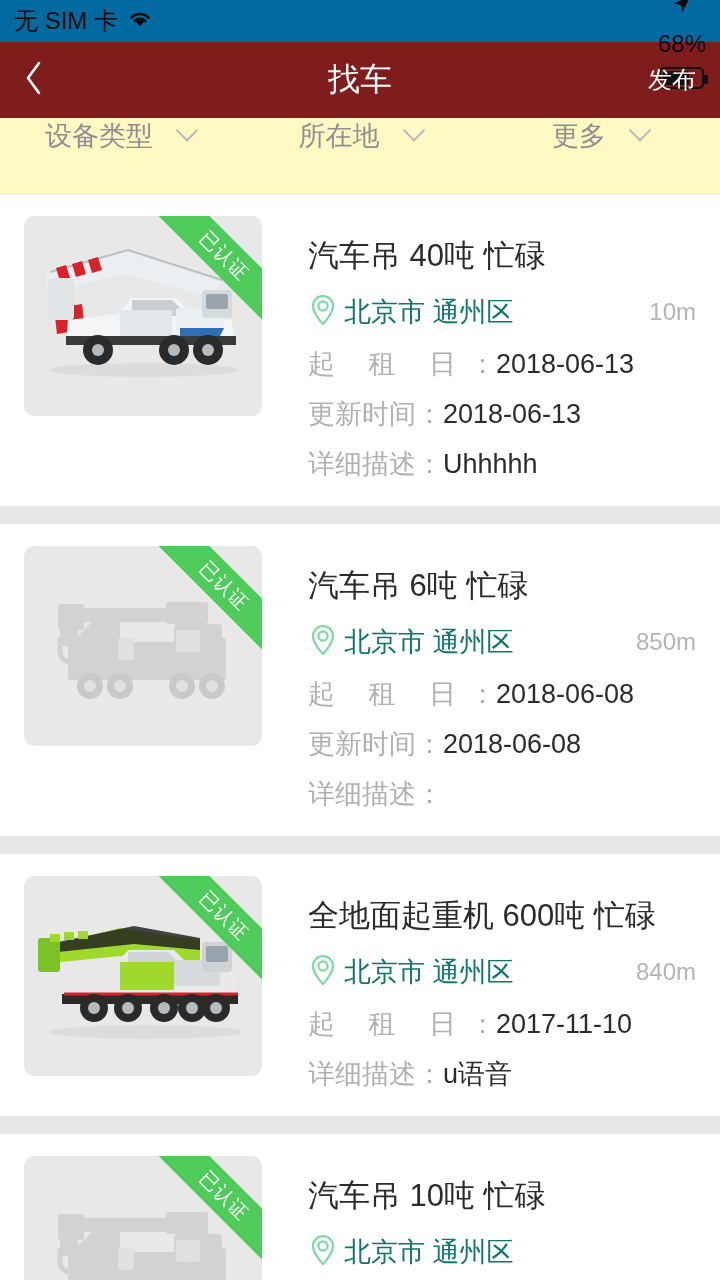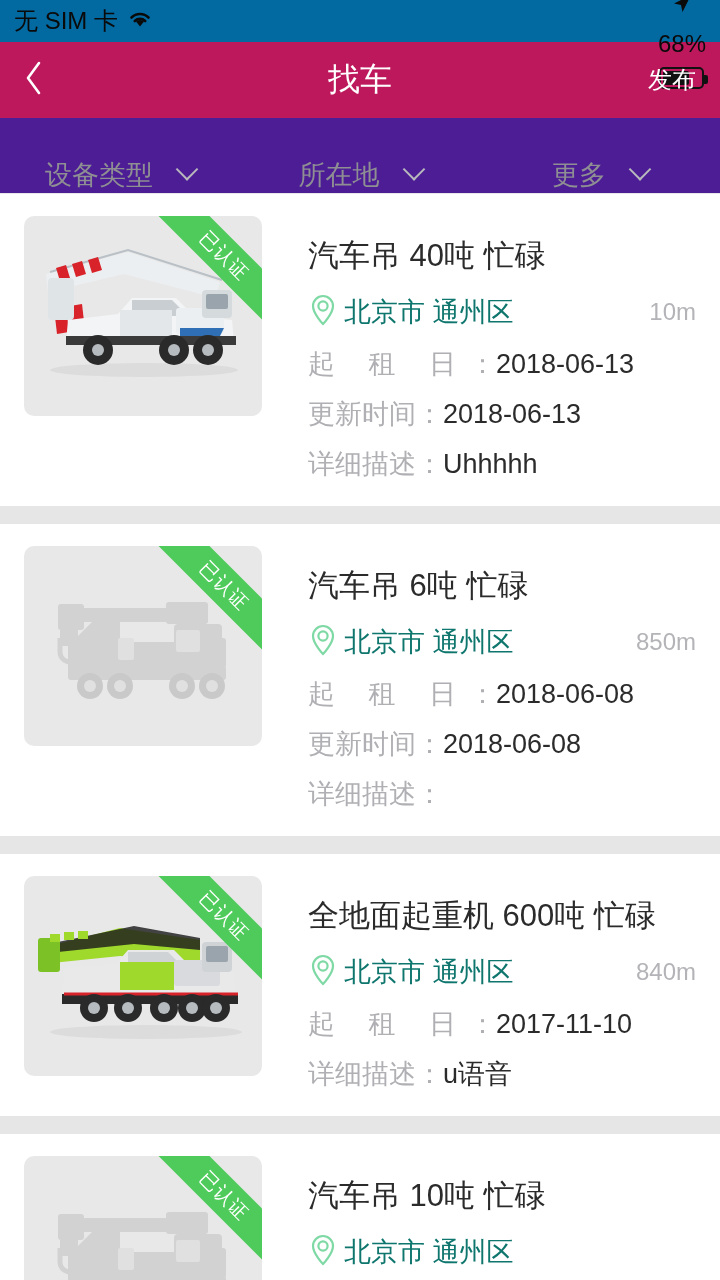--- a/index.html
+++ b/index.html
@@ -33,36 +33,36 @@
     content:""; position:absolute; right:-6px; top:6px;
     width:4px; height:9px; background:#111; border-radius:0 2px 2px 0;
   }
   .battery i{
     position:absolute; left:2px; top:2px; bottom:2px;
     background:#111; border-radius:2px; display:block;
   }
 
   
   .navbar{
-    height:76px; background:#be185d; color:#fff;
+    height:76px; background:#7f1d1d; color:#fff;
     display:flex; align-items:center; position:relative; padding:0 24px;
   }
   .nav-back{
     font-size:34px; line-height:1; width:46px;
     font-weight:300; cursor:pointer;
   }
   .nav-title{
     position:absolute; left:0; right:0; text-align:center;
     font-size:32px; pointer-events:none;
   }
   .nav-action{ margin-left:auto; font-size:24px; z-index:2; cursor:pointer; }
 
   
   .filterbar{
-    height:76px; background:#4c1d95; display:flex; align-items:flex-end;
+    height:76px; background:#fef9c3; display:flex; align-items:flex-start;
     border-bottom:1px solid #e8e8e8;
   }
   .filter{
     flex:1; display:flex; align-items:center; justify-content:center;
     gap:26px; cursor:pointer;
   }
   .filter .lbl{ font-size:27px; color:#8e8e93; }
   .chev{
     width:16px; height:16px; border-right:2px solid #b9b9bd;
     border-bottom:2px solid #b9b9bd; transform:rotate(45deg) translate(-4px,-4px);

